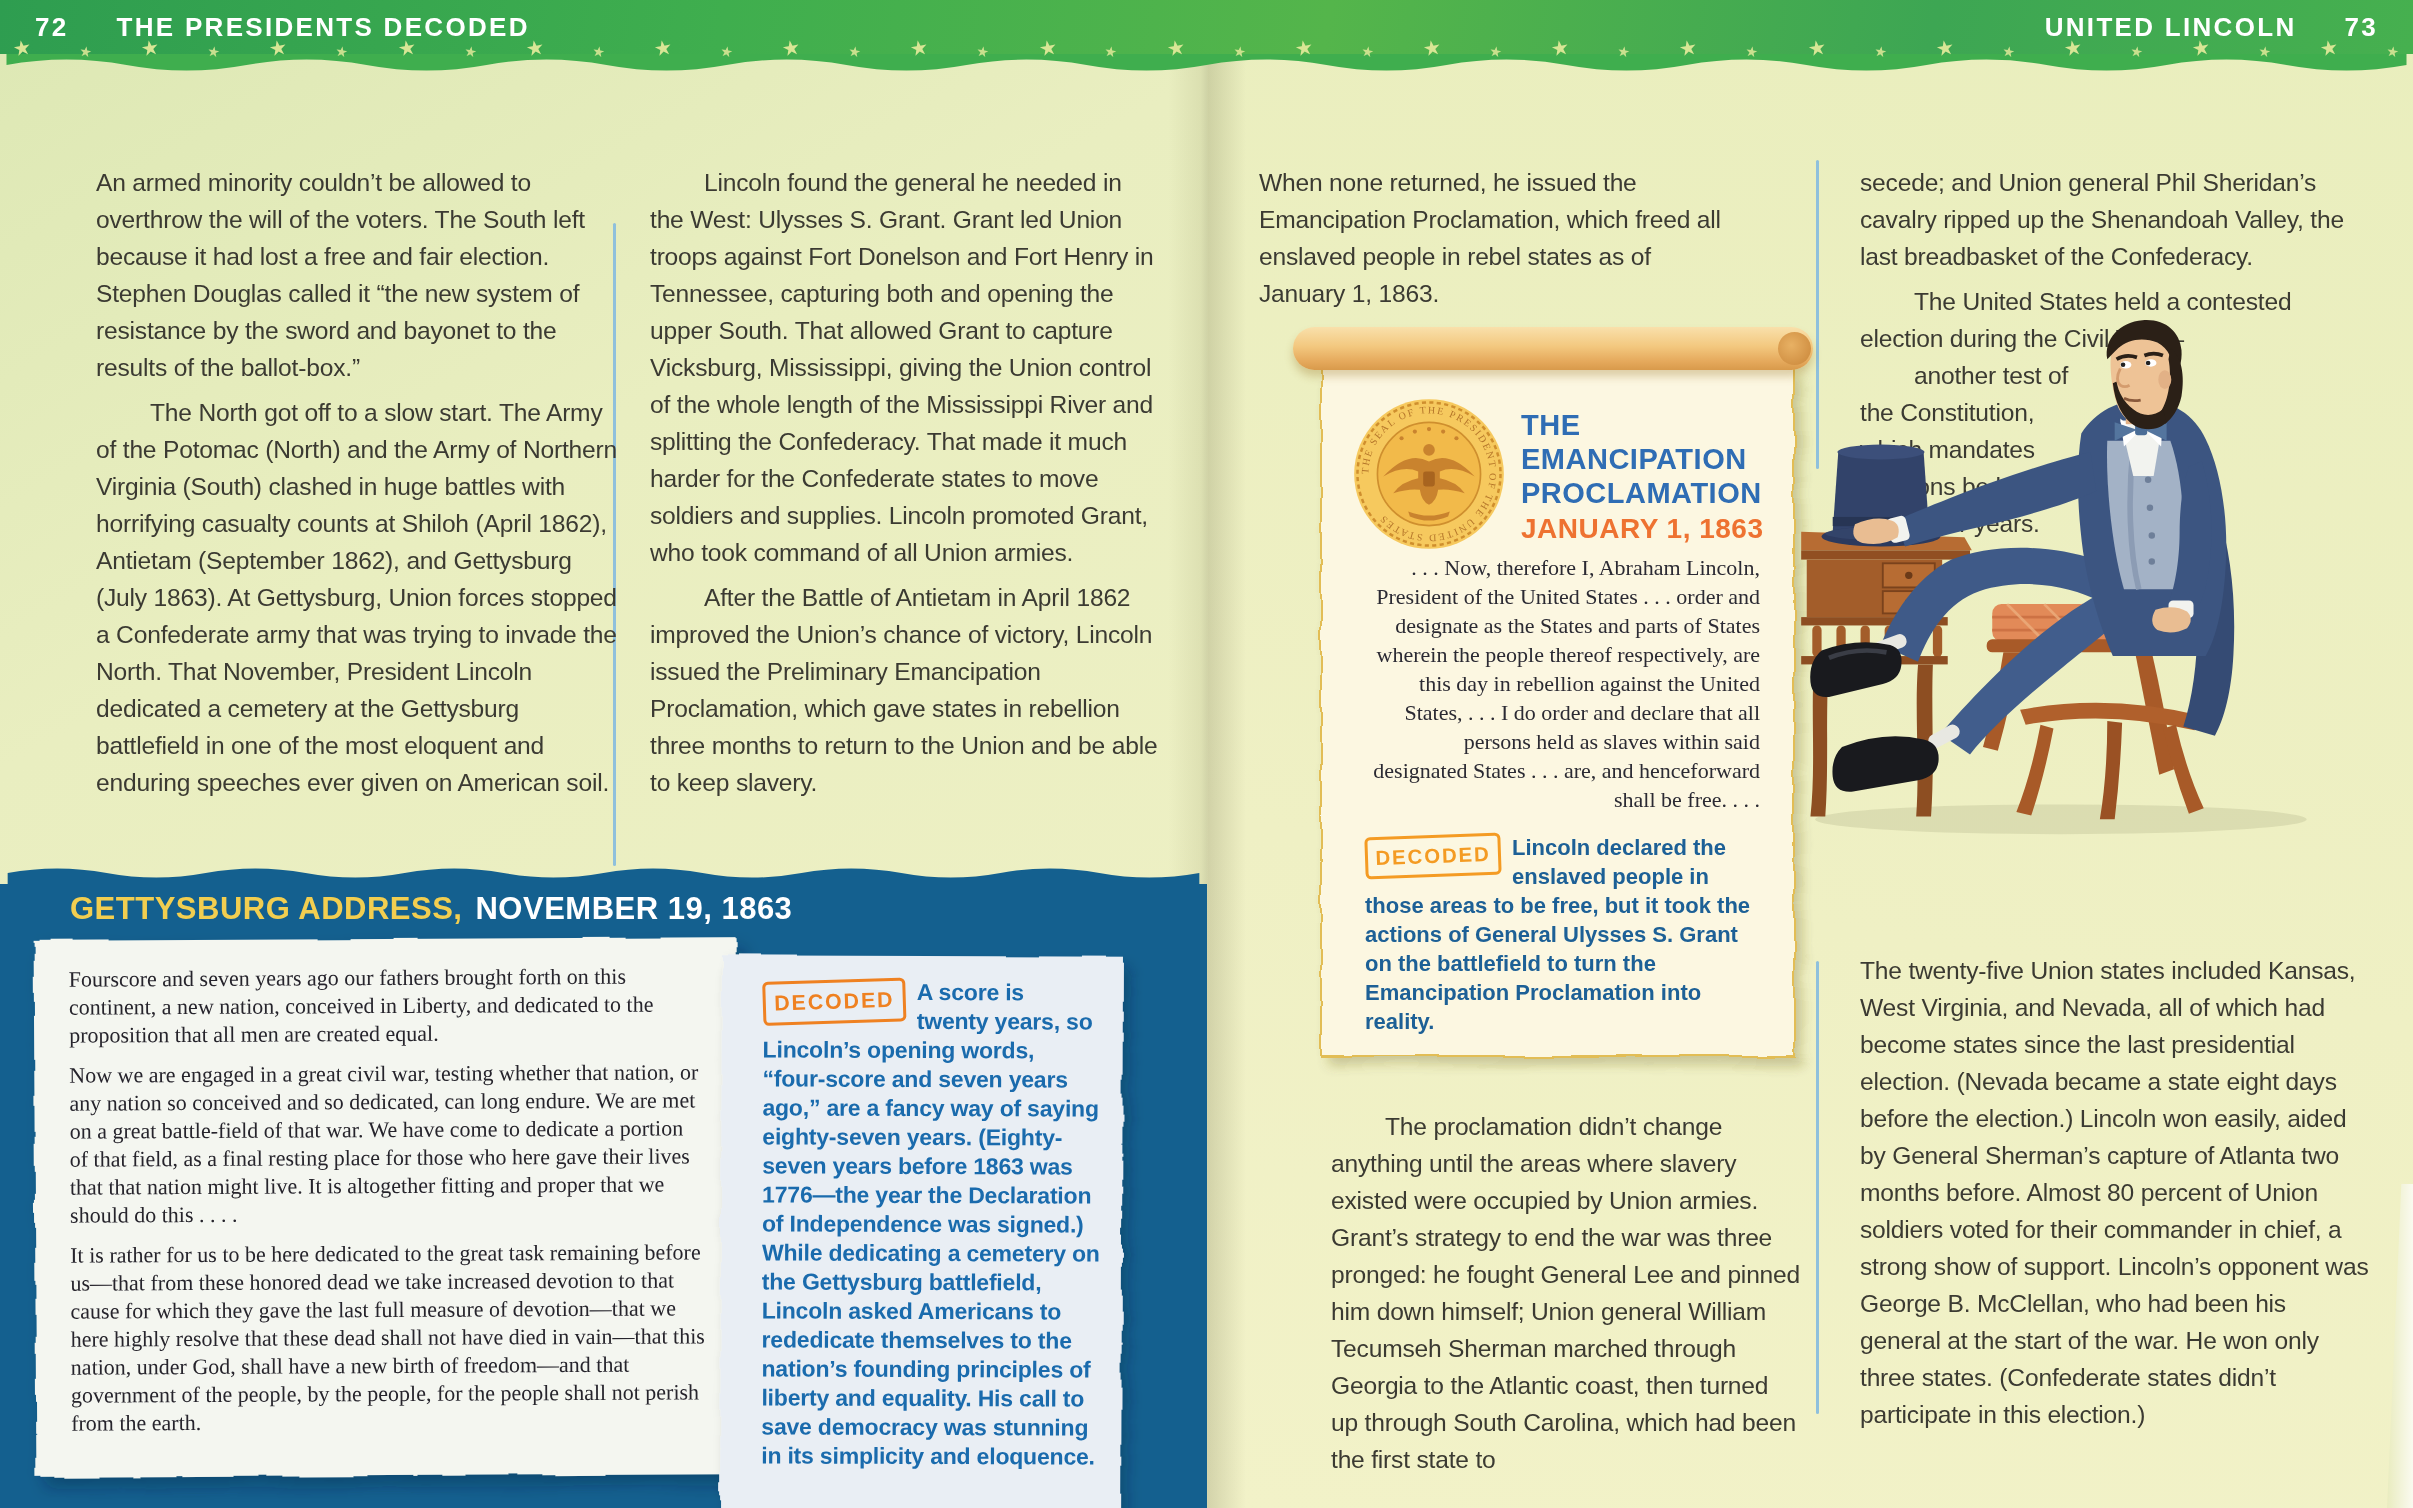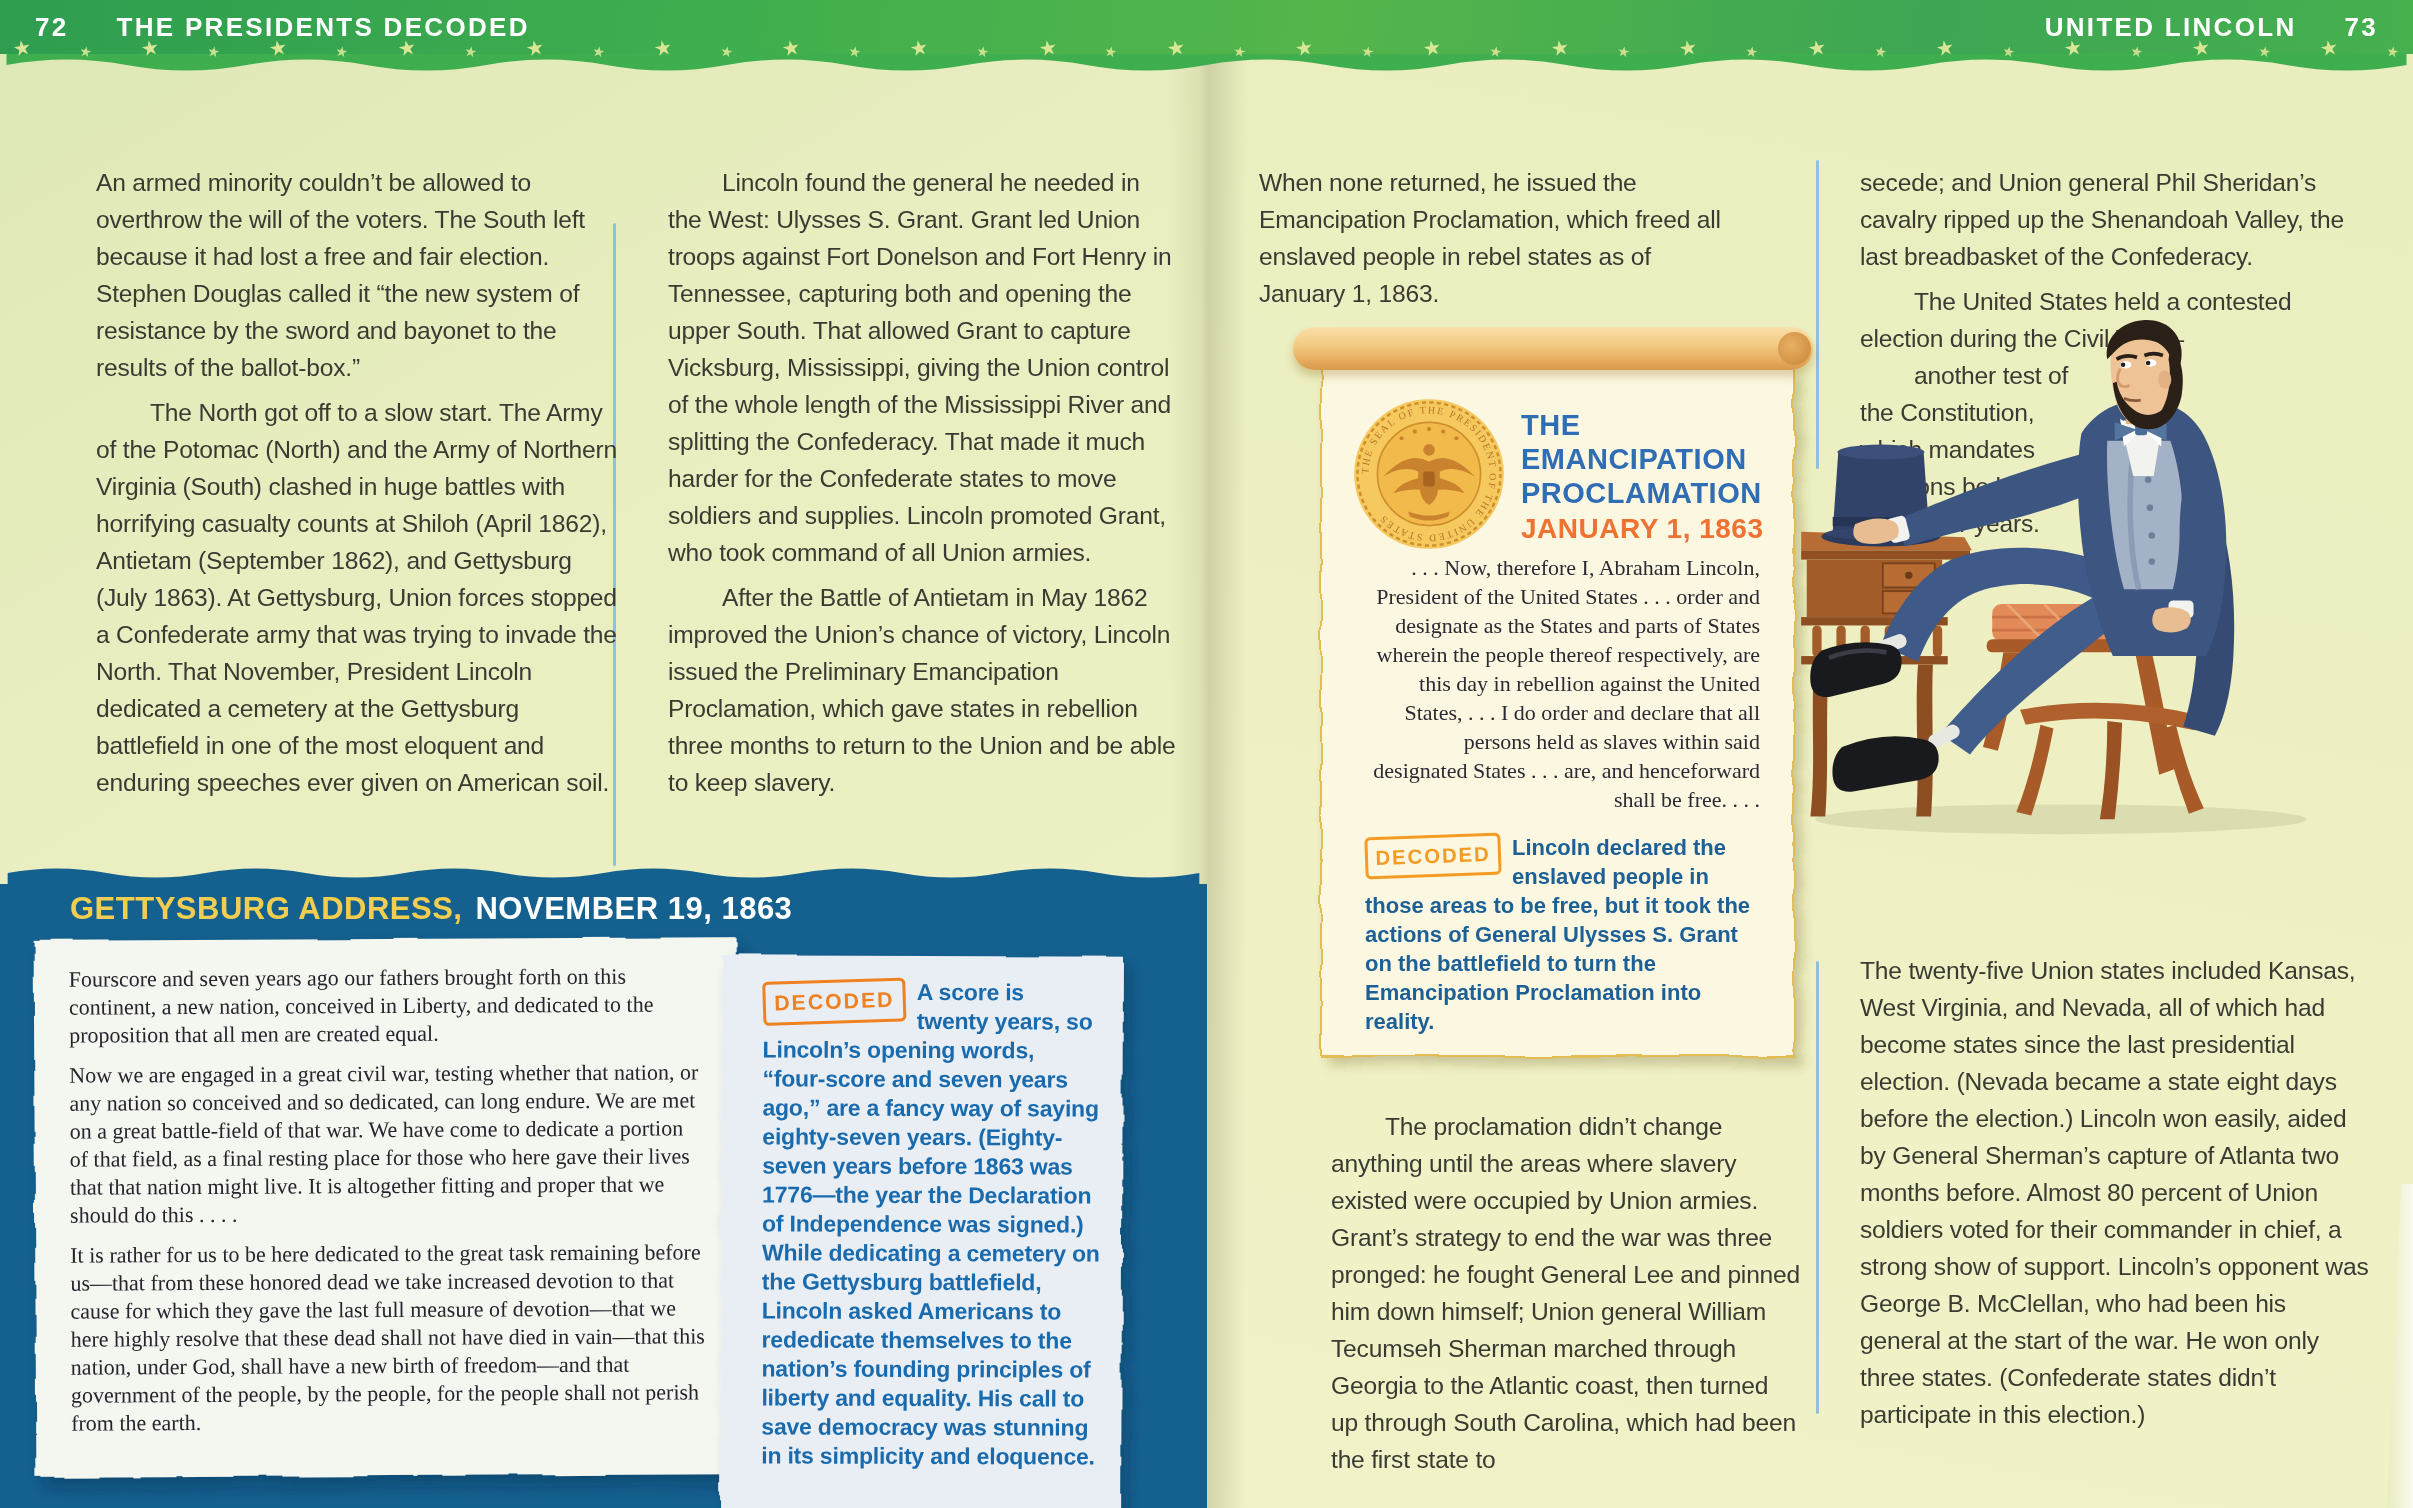--- a/index.html
+++ b/index.html
@@ -30,21 +30,21 @@
   .star-row{position:absolute;left:0;top:30px;width:2413px;display:flex;justify-content:space-between;
     padding:0 13px;box-sizing:border-box;z-index:7;}
   .star{color:#d8e695;font-size:20.4px;line-height:37px;transform:rotate(-10deg);}
   .star.small{font-size:14px;transform:rotate(9deg) translateY(3.7px);opacity:.9;}
 
   
   .col{position:absolute;z-index:2;}
   .col p{margin:8px;font-size:24.6px;line-height:37px;color:#3b3a32;letter-spacing:-0.2px;}
   .ind{text-indent:54px;}
   .col1{left:88px;top:156px;width:537px;}
-  .col2{left:660px;top:156px;width:527px;}
+  .col2{left:642px;top:156px;width:527px;}
   .col3a{left:1251px;top:156px;width:483px;}
   .col3b{left:1323px;top:1100px;width:486px;}
   .col4{left:1852px;top:156px;width:524px;}
   .col4b{left:1852px;top:944px;width:527px;}
   .narrow-block{display:block;width:232px;}
 
   .vdivider{position:absolute;width:2.8px;background:#8fc0dc;border-radius:1.9px;z-index:1;}
   .d12{left:613px;top:223px;height:643px;}
   .d34a{left:1816px;top:160px;height:309px;}
   .d34b{left:1816px;top:961px;height:453px;}
@@ -165,21 +165,21 @@
     <span class="star small">★</span>
   </div>
 
 <div class="col col1">
   <p>An armed minority couldn’t be allowed to overthrow the will of the voters. The South left because it had lost a free and fair election. Stephen Douglas called it “the new system of resistance by the sword and bayonet to the results of the ballot-box.”</p>
   <p class="ind">The North got off to a slow start. The Army of the Potomac (North) and the Army of Northern Virginia (South) clashed in huge battles with horrifying casualty counts at Shiloh (April 1862), Antietam (September 1862), and Gettysburg (July 1863). At Gettysburg, Union forces stopped a Confederate army that was trying to invade the North. That November, President Lincoln dedicated a cemetery at the Gettysburg battlefield in one of the most eloquent and enduring speeches ever given on American soil.</p>
 </div>
 <div class="vdivider d12"></div>
 <div class="col col2">
   <p class="ind">Lincoln found the general he needed in the West: Ulysses S. Grant. Grant led Union troops against Fort Donelson and Fort Henry in Tennessee, capturing both and opening the upper South. That allowed Grant to capture Vicksburg, Mississippi, giving the Union control of the whole length of the Mississippi River and splitting the Confederacy. That made it much harder for the Confederate states to move soldiers and supplies. Lincoln promoted Grant, who took command of all Union armies.</p>
-  <p class="ind">After the Battle of Antietam in May 1862 improved the Union’s chance of victory, Lincoln issued the Preliminary Emancipation Proclamation, which gave states in rebellion three months to return to the Union and be able to keep slavery.</p>
+  <p class="ind">After the Battle of Antietam in April 1862 improved the Union’s chance of victory, Lincoln issued the Preliminary Emancipation Proclamation, which gave states in rebellion three months to return to the Union and be able to keep slavery.</p>
 </div>
 
 <svg class="blue-wave" width="1207" height="22" viewBox="0 0 1300 24">
   <path fill="#14608f" d="M0,24 V12 Q54,2 108,12 Q162,22 216,12 Q270,2 325,12 Q379,22 433,12 Q487,2 541,12 Q595,22 650,12 Q704,2 758,12 Q812,22 866,12 Q920,2 975,12 Q1029,22 1083,12 Q1137,2 1191,12 Q1245,22 1300,12 V24 Z"></path>
 </svg>
 <div class="blue-panel"></div>
 <div class="banner">
   <span class="yellow">GETTYSBURG ADDRESS,</span><span class="white">NOVEMBER 19, 1863</span>
 </div>
 

